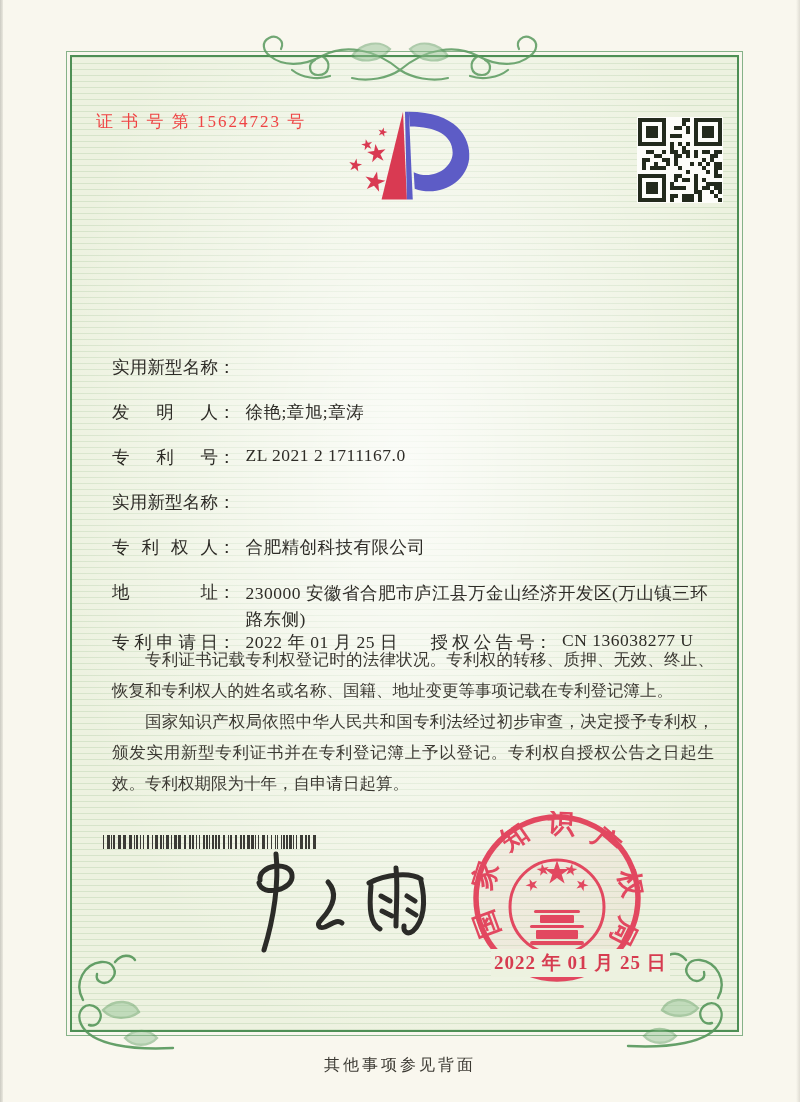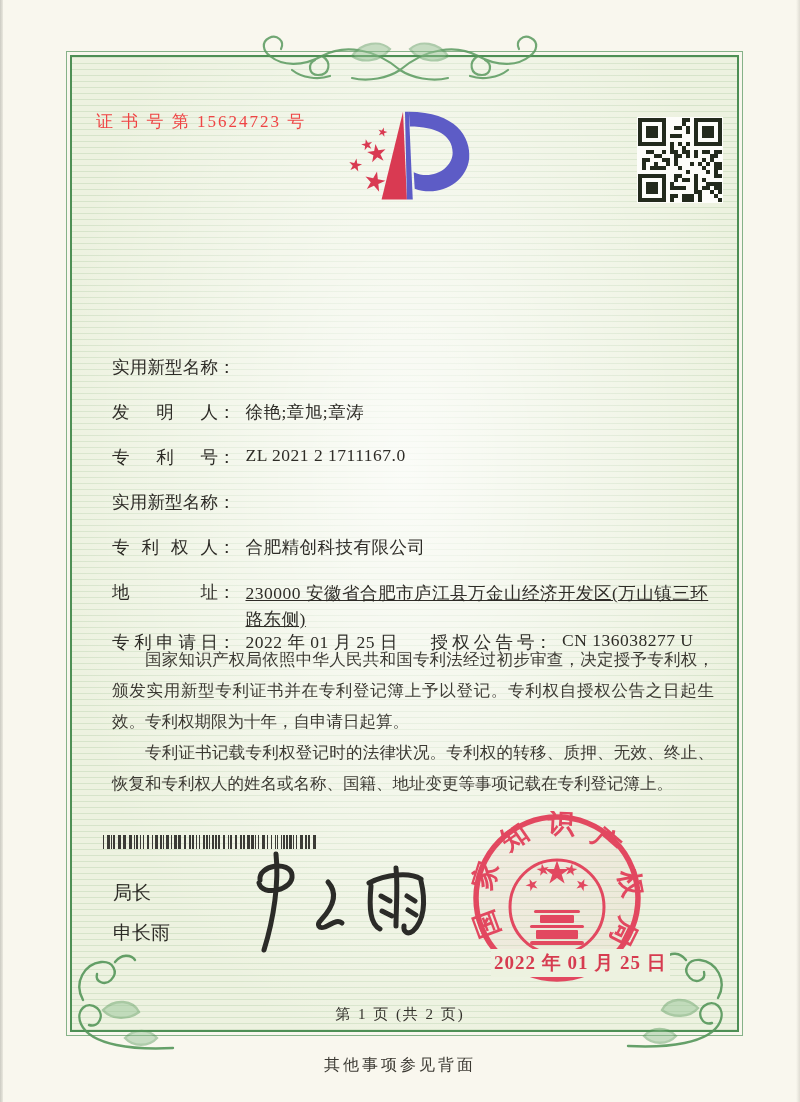--- a/index.html
+++ b/index.html
@@ -46,21 +46,21 @@
     position:absolute; left:0; top:227px; width:100%; text-align:center;
     font-size:42px; color:#22211d; letter-spacing:9px; font-weight:400;
   }
 
   
   .field-row{ position:absolute; left:112px; font-size:17.5px; color:#2e2c27;
     display:flex; align-items:flex-start;margin-top:24px; }
   .flabel{ display:inline-block; width:106px; text-align:justify; text-align-last:justify; }
   .colon{ display:inline-block; margin-right:10px; }
   .fvalue{ display:inline-block; letter-spacing:.5px; }
-  .fvalue.wrap{ width:470px; line-height:26px; letter-spacing:.5px;text-decoration:underline; }
+  .fvalue.wrap{ width:470px; line-height:26px; letter-spacing:.5px; }
   .grant-row .fvalue{ width:185px; }
   .grant-row .g2 .flabel{ width:104px; }
 
   
   .legal-text{
     position:absolute; left:112px; top:644px; width:602px;
     font-size:16.5px; line-height:31px; color:#3c3a33; text-align:justify;
   }
   .legal-text p{ text-indent:2em; }
 
@@ -411,22 +411,22 @@
       <span class="colon">：</span>
     <span class="fvalue">2022 年 01 月 25 日</span>
     <span class="g2" style="display:flex">
       <span class="flabel">授权公告号</span>
         <span class="colon">：</span>
       <span class="fvalue">CN 136038277 U</span>
     </span>
   </div>
 
   <div class="legal-text">
+    <p>专利证书记载专利权登记时的法律状况。专利权的转移、质押、无效、终止、恢复和专利权人的姓名或名称、国籍、地址变更等事项记载在专利登记簿上。</p>
     <p>国家知识产权局依照中华人民共和国专利法经过初步审查，决定授予专利权，颁发实用新型专利证书并在专利登记簿上予以登记。专利权自授权公告之日起生效。专利权期限为十年，自申请日起算。</p>
-    <p>专利证书记载专利权登记时的法律状况。专利权的转移、质押、无效、终止、恢复和专利权人的姓名或名称、国籍、地址变更等事项记载在专利登记簿上。</p>
   </div>
 
   <div class="barcode">
       <div class="b" style="left: 0px; width: 1px;"></div>
       <div class="b" style="left: 4px; width: 3px;"></div>
       <div class="b" style="left: 8px; width: 1px;"></div>
       <div class="b" style="left: 10px; width: 2px;"></div>
       <div class="b" style="left: 15px; width: 3px;"></div>
       <div class="b" style="left: 20px; width: 3px;"></div>
       <div class="b" style="left: 26px; width: 3px;"></div>
@@ -474,24 +474,20 @@
       <div class="b" style="left: 183px; width: 2px;"></div>
       <div class="b" style="left: 186px; width: 3px;"></div>
       <div class="b" style="left: 190px; width: 1px;"></div>
       <div class="b" style="left: 193px; width: 1px;"></div>
       <div class="b" style="left: 197px; width: 3px;"></div>
       <div class="b" style="left: 202px; width: 2px;"></div>
       <div class="b" style="left: 205px; width: 2px;"></div>
       <div class="b" style="left: 210px; width: 3px;"></div>
     </div>
 
-  <div class="signer">
-    <div>局长</div>
-    <div class="name">申长雨</div>
-  </div>
 
   <div class="signature">
     <svg viewBox="0 0 218 108">
       <g fill="none" stroke="#2b2b28" stroke-width="5" stroke-linecap="round">
         <path d="M36,32 C34,17 66,12 68,27 C70,42 38,49 35,35"></path>
         <path d="M52,6 C55,34 50,70 40,102"></path>
         <path d="M104,34 C113,44 111,57 97,72 C92,77 95,81 101,79 C108,76 113,71 118,75"></path>
         <path d="M147,38 C145,60 146,76 156,81"></path>
         <path d="M145,35 C162,26 186,24 197,31"></path>
         <path d="M172,20 C174,40 172,62 172,78"></path>
@@ -520,16 +516,15 @@
         <rect x="64" y="99" width="46" height="3" rx="1.5"></rect>
         <rect x="70" y="104" width="34" height="8" rx="1"></rect>
         <rect x="60" y="114" width="54" height="3" rx="1.5"></rect>
         <rect x="66" y="119" width="42" height="9" rx="1"></rect>
         <rect x="60" y="130" width="54" height="4" rx="2"></rect>
       </g>
     </svg>
   </div>
   <div class="seal-date">2022 年 01 月 25 日</div>
 
-  <div class="page-info">第 1 页 (共 2 页)</div>
   <div class="back-note">其他事项参见背面</div>
 
 </div>
 
 </body></html>

